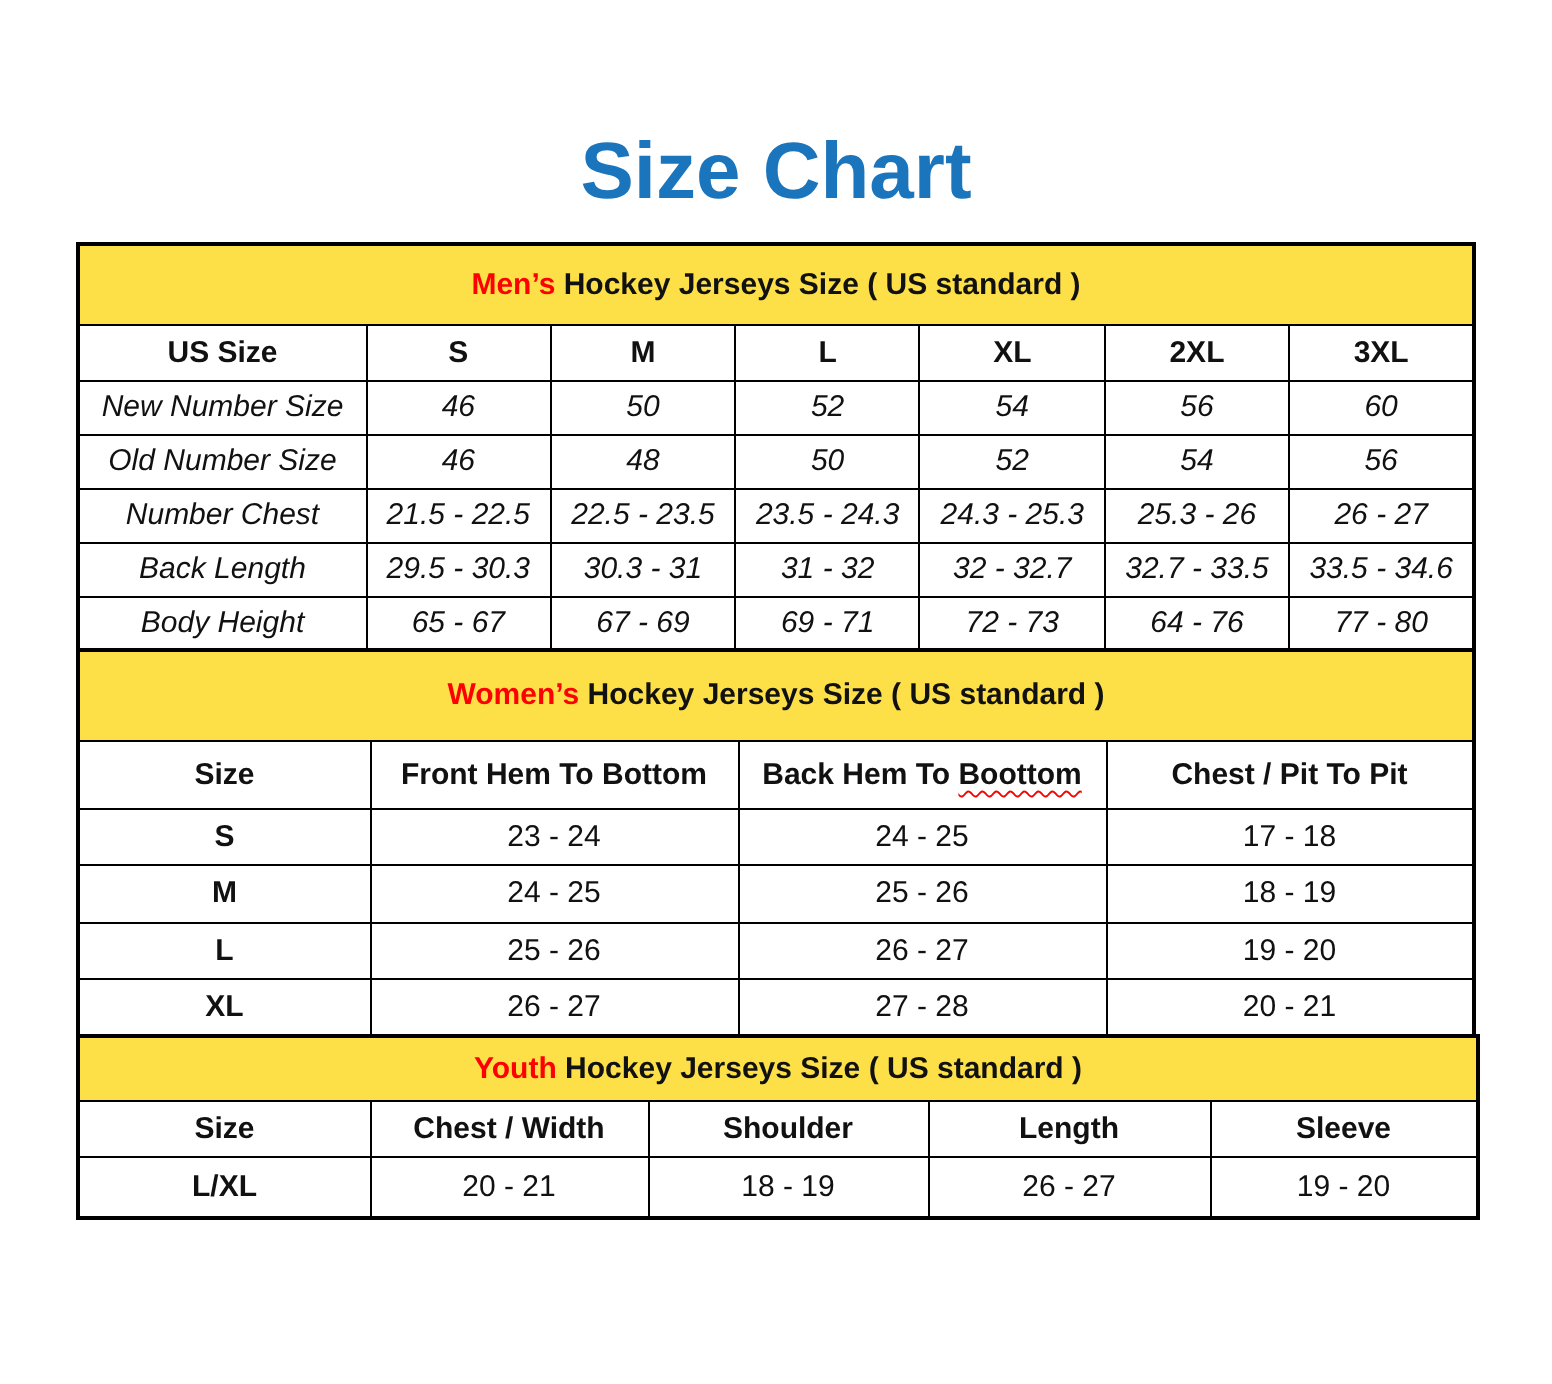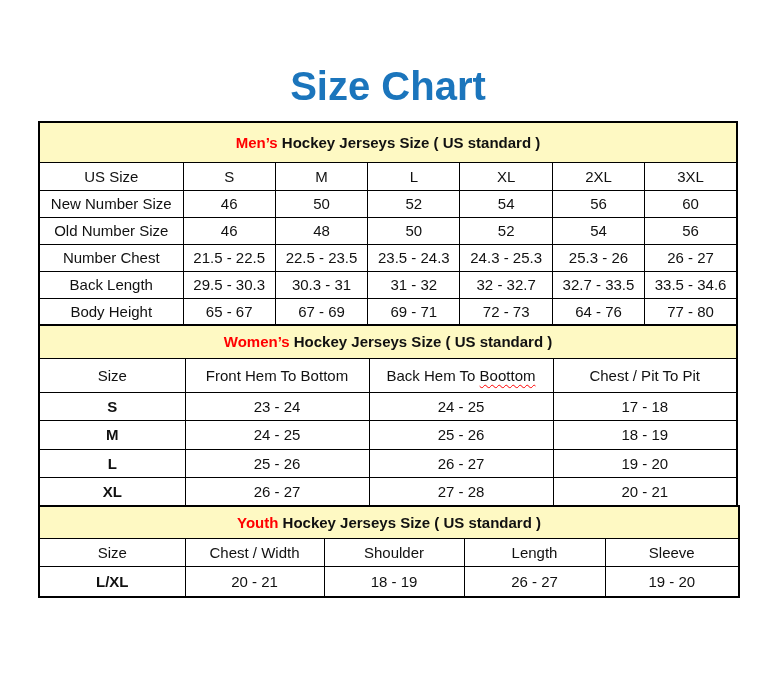--- a/index.html
+++ b/index.html
@@ -35,33 +35,33 @@
   table.size-table td, table.size-table th {
     border: 1.5px solid #000;
     text-align: center;
     vertical-align: middle;
     font-size: 15px;
     padding: 2px 2px;
     overflow: hidden;
     white-space: nowrap;
   }
   td.banner {
-    background: #fef9c3;
+    background: #fde047;
     font-weight: bold;
     font-size: 17px;
     border: 2px solid #000;
   }
   .banner .hl { color: #FF0000; }
-  th { font-weight: normal; font-size: 15.5px; }
+  th { font-weight: bold; font-size: 15.5px; }
   td.rowlabel { font-weight: normal; }
   td.rowlabel-bold { font-weight: bold; }
   #mens-table tr.banner-row { height: 40px; }
   #mens-table tr.header-row { height: 28px; }
-  #mens-table tr.data-row { height: 27px; }
-  #womens-table tr.banner-row { height: 33px; }
+  #mens-table tr.data-row { height: 27px; font-style: italic; }
+  #womens-table tr.banner-row { height: 45px; }
   #womens-table tr.header-row { height: 34px; }
   #womens-table tr.data-row { height: 28.5px; }
   #youth-table tr.banner-row { height: 32px; margin-left: 10px; }
   #youth-table tr.header-row { height: 28px; }
   #youth-table tr.data-row { height: 31px; }
   .wavy {
     text-decoration: underline wavy #FF0000;
     text-decoration-thickness: 1px;
     text-underline-offset: 3px;
     text-decoration-skip-ink: none;

